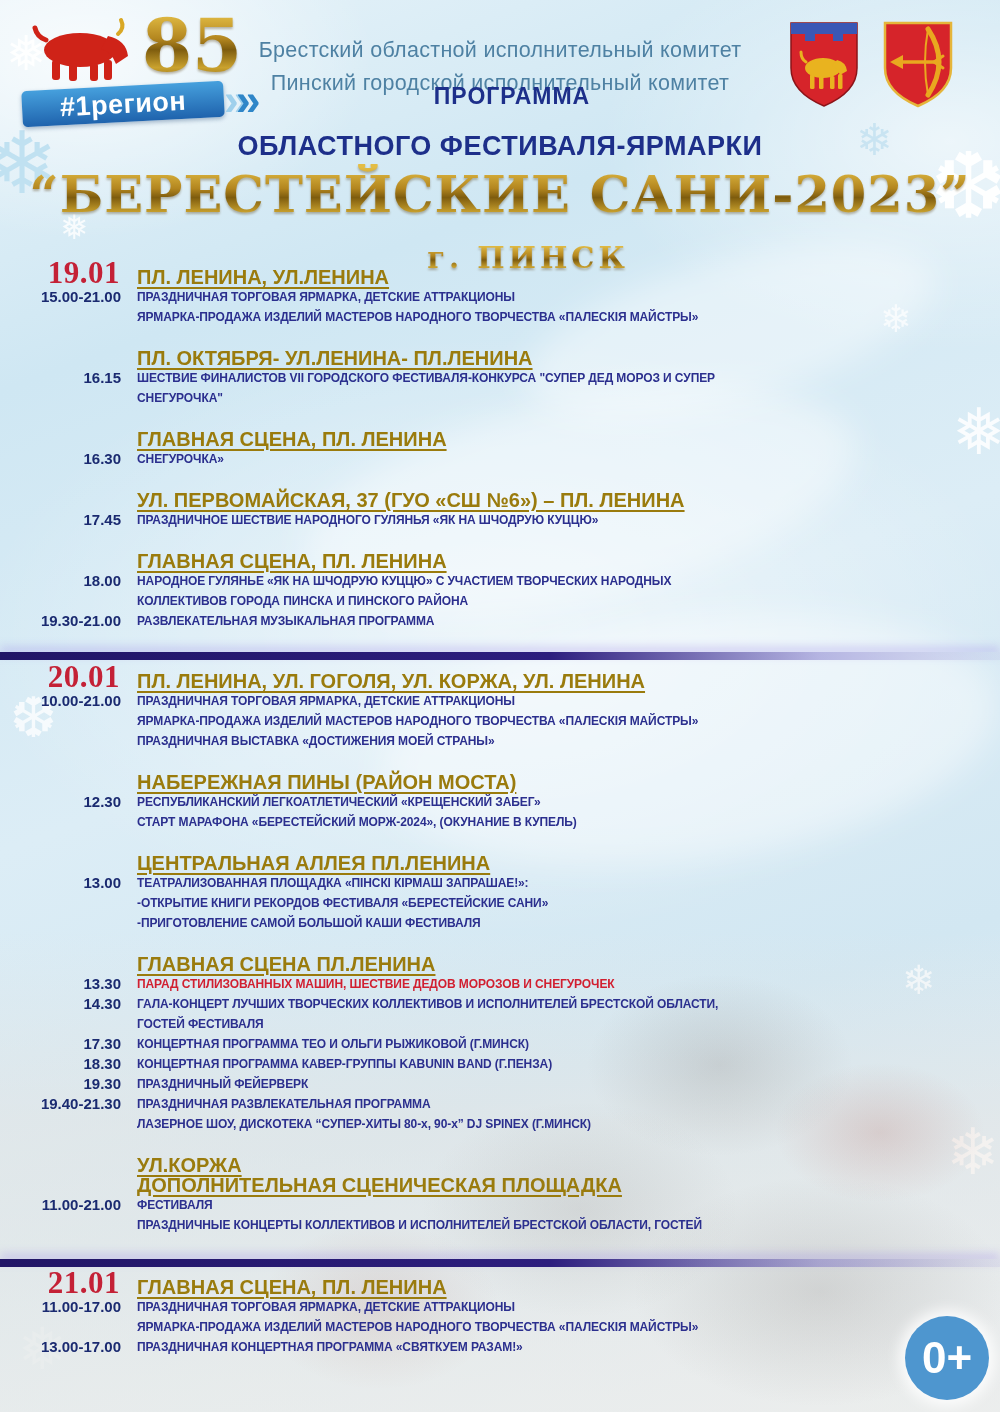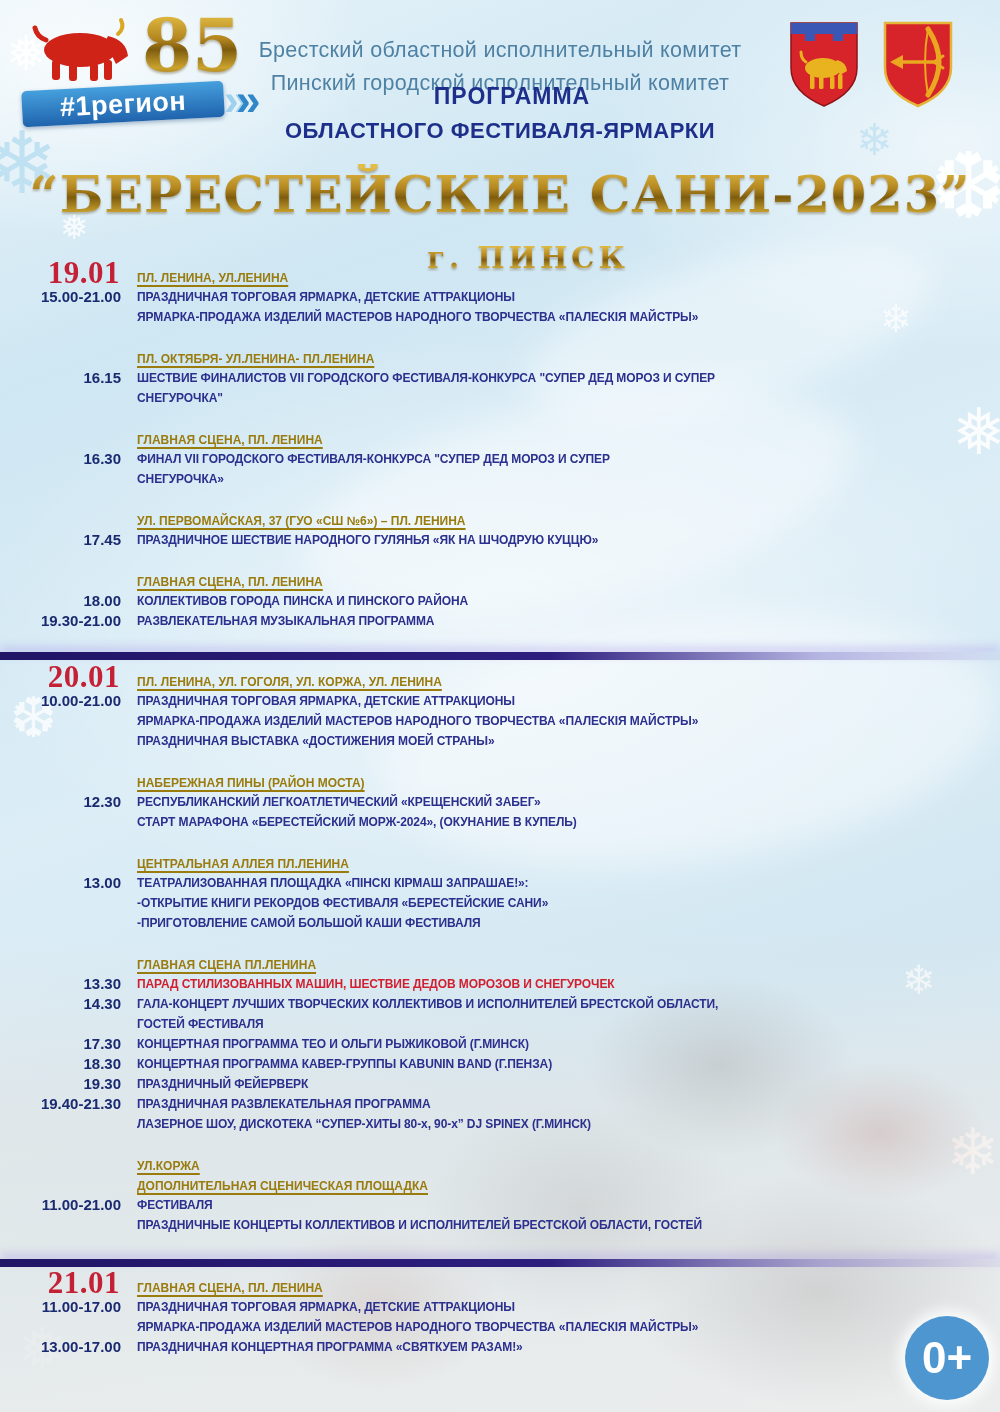--- a/index.html
+++ b/index.html
@@ -26,21 +26,21 @@
       radial-gradient(ellipse 260px 160px at 82% 75%, rgba(110,104,100,.18), transparent 72%),
       linear-gradient(to bottom, rgba(255,255,255,0), rgba(236,229,223,.45) 40%, rgba(242,237,231,.6) 100%);
   }
   
   .org-line{position:absolute; left:0; width:1000px; text-align:center;
     color:var(--header-blue,#4e81a3); font-size:21.5px; letter-spacing:.3px;margin-top:16px;}
   #org1{top:22px;} #org2{top:55px;}
   .program-line{position:absolute; left:0; width:1000px; text-align:center;
     color:var(--program-navy,#1d2f8a); font-weight:700;}
   #prog1{top:83px; font-size:23px; letter-spacing:1px;padding-left:12px;}
-  #prog2{top:118px; font-size:22px; letter-spacing:.5px;}
+  #prog2{top:131px; font-size:27px; letter-spacing:.5px;}
   .gold-text{
     background:linear-gradient(180deg,#e3bd45 5%,#b3861f 40%,#7e5c0e 55%,#caa22e 80%,#8f6a12 100%);
     -webkit-background-clip:text; background-clip:text;
     color:#a8811e; -webkit-text-fill-color:transparent;
     filter:drop-shadow(0 2px 1px rgba(80,55,5,.35));
   }
   #festival-title{position:absolute; top:164px; left:0; width:1000px; text-align:center;
     font:700 51px/1.2 "DejaVu Serif", serif; letter-spacing:1px;}
   #city{position:absolute; top:244px; left:0; width:1000px; text-align:center;
     font:700 29px/1 "DejaVu Serif", serif; letter-spacing:4px; transform:translateX(28px);}
@@ -66,21 +66,21 @@
   
   #schedule{position:absolute; inset:0;}
   .day-section{position:absolute; left:137px; right:34px;}
   #schedule .day-section:nth-child(1){top:267px;}
   #schedule .day-section:nth-child(2){top:671px;}
   #schedule .day-section:nth-child(3){top:1277px;}
   .day-date{position:absolute; right:calc(100% + 17px); top:-10px;
     font:700 31px/1 "Liberation Serif", serif; color:var(--date-red,#c42136); letter-spacing:.5px;}
   .block + .block{margin-top:21px;}
   .loc-line{height:20px; line-height:20px; white-space:nowrap;}
-  .loc-text{color:var(--location-gold,#9a7b0d); font-weight:700; font-size:12px;
+  .loc-text{color:var(--location-gold,#9a7b0d); font-weight:700; font-size:20px;
     text-decoration:underline; text-decoration-thickness:1.5px; text-underline-offset:3px;}
   .event{position:relative;}
   .event-line{height:20px; line-height:20px; white-space:nowrap;
     color:var(--event-navy,#2b2f8e); font-weight:700; font-size:12px; letter-spacing:-.1px;}
   .event.red .event-line{color:var(--highlight-red,#d11f30);}
   .time{position:absolute; right:calc(100% + 16px); top:0; line-height:20px;
     font-weight:700; font-size:15px; color:var(--time-navy,#1a2a70); white-space:nowrap;}
   
   #age-badge{position:absolute; left:905px; top:1316px; width:84px; height:84px;
     background:var(--badge-blue,#4e96cf); border-radius:50%;
@@ -181,35 +181,35 @@
           <div class="event">
             <span class="time">16.15</span>
             <div class="event-line">ШЕСТВИЕ ФИНАЛИСТОВ VII ГОРОДСКОГО ФЕСТИВАЛЯ-КОНКУРСА "СУПЕР ДЕД МОРОЗ И СУПЕР</div>
             <div class="event-line">СНЕГУРОЧКА"</div>
           </div>
         </div>
         <div class="block">
           <div class="loc-line"><span class="loc-text">ГЛАВНАЯ СЦЕНА, ПЛ. ЛЕНИНА</span></div>
           <div class="event">
             <span class="time">16.30</span>
-            <div class="event-line">ФИНАЛ VII ГОРОДСКОГО ФЕСТИВАЛЯ-КОНКУРСА "СУПЕР ДЕД МОРОЗ И СУПЕР</div>
             <div class="event-line">СНЕГУРОЧКА»</div>
           </div>
         </div>
         <div class="block">
           <div class="loc-line"><span class="loc-text">УЛ. ПЕРВОМАЙСКАЯ, 37 (ГУО «СШ №6») – ПЛ. ЛЕНИНА</span></div>
           <div class="event">
             <span class="time">17.45</span>
             <div class="event-line">ПРАЗДНИЧНОЕ ШЕСТВИЕ НАРОДНОГО ГУЛЯНЬЯ «ЯК НА ШЧОДРУЮ КУЦЦЮ»</div>
           </div>
         </div>
         <div class="block">
           <div class="loc-line"><span class="loc-text">ГЛАВНАЯ СЦЕНА, ПЛ. ЛЕНИНА</span></div>
           <div class="event">
             <span class="time">18.00</span>
+            <div class="event-line">НАРОДНОЕ ГУЛЯНЬЕ «ЯК НА ШЧОДРУЮ КУЦЦЮ» С УЧАСТИЕМ ТВОРЧЕСКИХ НАРОДНЫХ</div>
             <div class="event-line">КОЛЛЕКТИВОВ ГОРОДА ПИНСКА И ПИНСКОГО РАЙОНА</div>
           </div>
           <div class="event">
             <span class="time">19.30-21.00</span>
             <div class="event-line">РАЗВЛЕКАТЕЛЬНАЯ МУЗЫКАЛЬНАЯ ПРОГРАММА</div>
           </div>
         </div>
       </section>
       <section class="day-section">
         <div class="day-date">20.01</div>

